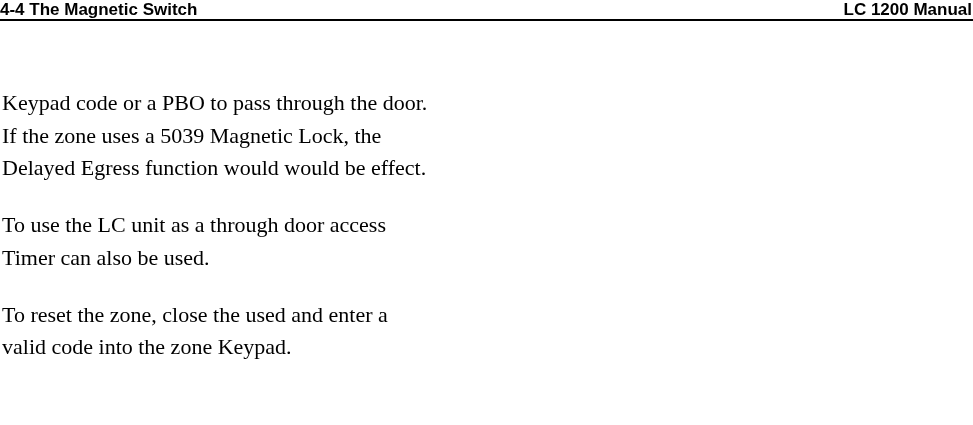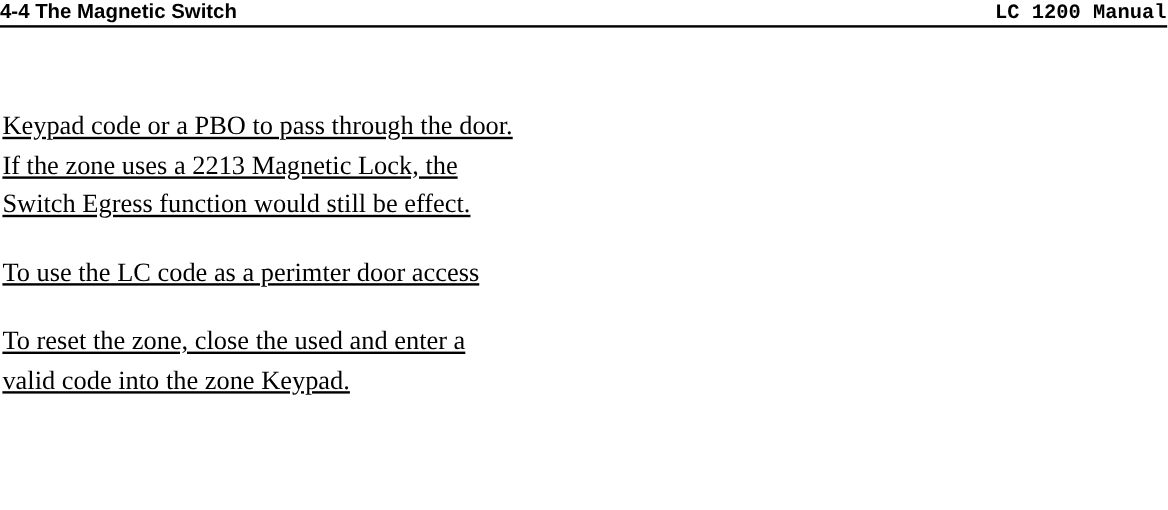--- a/index.html
+++ b/index.html
@@ -27,31 +27,29 @@
     padding-top: 1px;
     padding-bottom: 1px;
     border-bottom: 2px solid #000000;
     white-space: nowrap;
   }
   .header-left {
     padding-left: 0;
   }
   .header-right {
     padding-right: 1px;
-    font-family: Liberation Mono, monospace;
   }
   .page-body {
     margin-top: 66px;
     padding-left: 2px;
     font-size: 22px;
     line-height: 32.5px;
   }
   .para {
     margin: 0 0 24.5px 0;
-    text-decoration: underline;
   }
   .para:last-child {
     margin-bottom: 0;
   }
   .line {
     white-space: nowrap;
   }
 </style>
 </head>
 <body>
@@ -60,26 +58,27 @@
 
   <header class="page-header">
     <span class="header-left">4-4 The Magnetic Switch</span>
     <span class="header-right">LC 1200 Manual</span>
   </header>
 
   <main class="page-body">
 
     <div class="para">
       <div class="line">Keypad code or a PBO to pass through the door.</div>
-      <div class="line">If the zone uses a 2213 Magnetic Lock, the</div>
-      <div class="line">Switch Egress function would still be effect.</div>
+      <div class="line">If the zone uses a 5039 Magnetic Lock, the</div>
+      <div class="line">Delayed Egress function would would be effect.</div>
     </div>
 
     <div class="para">
-      <div class="line">To use the LC code as a perimter door access</div>
+      <div class="line">To use the LC unit as a through door access</div>
+      <div class="line">Timer can also be used.</div>
     </div>
 
     <div class="para">
       <div class="line">To reset the zone, close the used and enter a</div>
       <div class="line">valid code into the zone Keypad.</div>
     </div>
 
   </main>
 
 </div>

